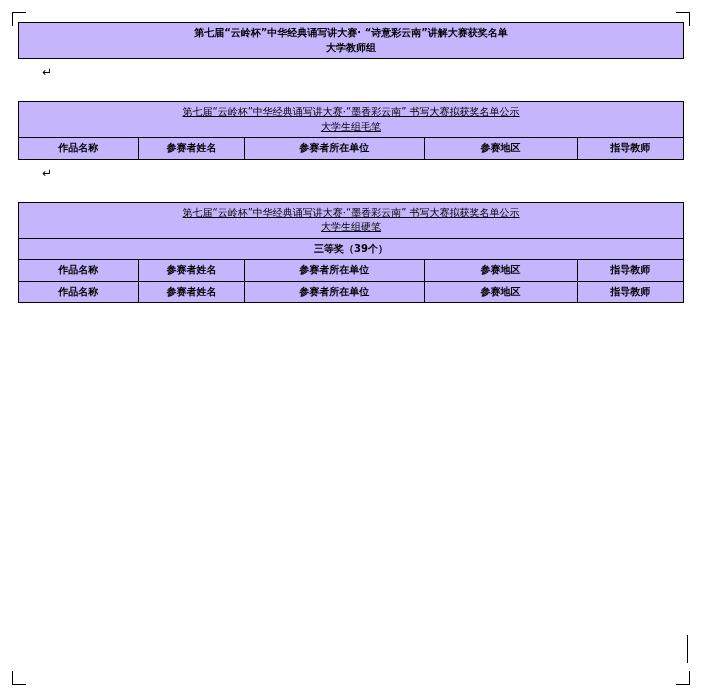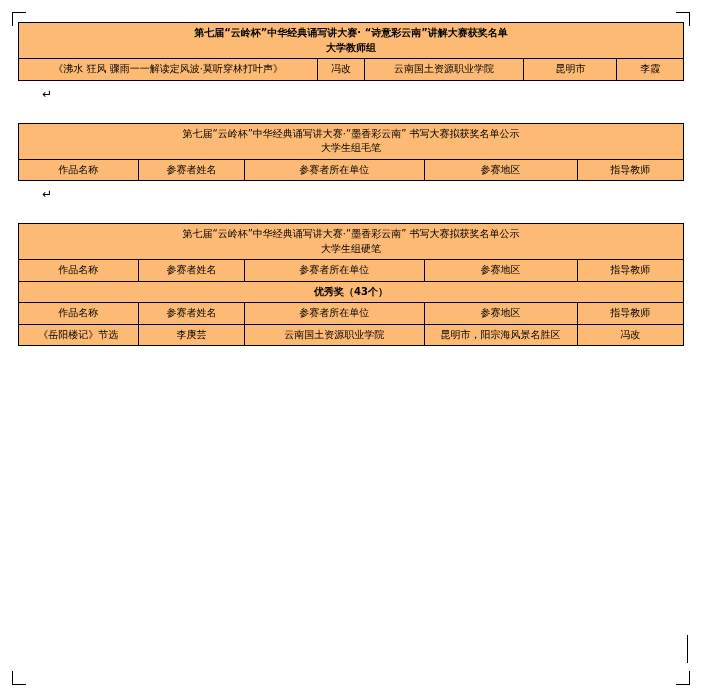--- a/index.html
+++ b/index.html
@@ -33,21 +33,21 @@
   .crop.tr-v { right: 12px; top: 12px; width: 1px; height: 14px; }
   .crop.bl-h { left: 12px; bottom: 12px; width: 14px; height: 1px; }
   .crop.bl-v { left: 12px; bottom: 12px; width: 1px; height: 14px; }
   .crop.br-h { right: 12px; bottom: 12px; width: 14px; height: 1px; }
   .crop.br-v { right: 12px; bottom: 12px; width: 1px; height: 14px; }
 
   table.doc {
     width: 100%;
     border-collapse: collapse;
     table-layout: fixed;
-    background: #fdba74;
+    background: #c4b5fd;
   }
   table.doc td {
     border: 1px solid #000;
     text-align: center;
     vertical-align: middle;
     padding: 3px 2px;
     font-size: 10px;
     line-height: 1.45;
     font-family: "DejaVu Sans", "Liberation Sans", sans-serif;
   }
@@ -57,30 +57,31 @@
     padding: 8px 6px;
     line-height: 1.5;
     font-family: "DejaVu Serif", "Liberation Serif", serif;
   }
   td.title-2 {
     font-size: 13px;
     font-weight: normal;
     padding: 12px 6px;
     line-height: 1.6;
     font-family: "DejaVu Serif", "Liberation Serif", serif;
+    text-decoration: underline;
   }
   td.band {
     font-size: 11.5px;
     font-weight: bold;
     padding: 5px 4px;
     font-family: "DejaVu Serif", "Liberation Serif", serif;
   }
   td.hdr {
     font-size: 11px;
-    font-weight: normal;
+    font-weight: bold;
     padding: 6px 3px;
     font-family: "DejaVu Serif", "Liberation Serif", serif;
   }
   td.cell {
     font-size: 10px;
     padding: 6px 3px;
     font-family: "DejaVu Serif", "Liberation Serif", serif;
   }
   .block {
     margin-bottom: 0;
@@ -129,27 +130,20 @@
         <col style="width:14%">
         <col style="width:10%">
       </colgroup>
       <tbody>
         <tr>
           <td class="title" colspan="5">
             <div>第七届“云岭杯”中华经典诵写讲大赛· “诗意彩云南”讲解大赛获奖名单</div>
             <div>大学教师组</div>
           </td>
         </tr>
-        <tr>
-          <td class="cell">《沸水 狂风 骤雨一一解读定风波·莫听穿林打叶声》</td>
-          <td class="cell">冯改</td>
-          <td class="cell">云南国土资源职业学院</td>
-          <td class="cell">昆明市</td>
-          <td class="cell">李霞</td>
-        </tr>
       </tbody>
     </table>
   </div>
 
   <div class="gap-mark">
     <span class="pilcrow">↵</span>
   </div>
 
   <div class="block">
     <table class="doc">
@@ -193,43 +187,36 @@
       </colgroup>
       <tbody>
         <tr>
           <td class="title-2" colspan="5">
             <div>第七届“云岭杯”中华经典诵写讲大赛·“墨香彩云南” 书写大赛拟获奖名单公示</div>
             <div>大学生组硬笔</div>
           </td>
         </tr>
 
         <tr>
+          <td class="band" colspan="5">三等奖（39个）</td>
+        </tr>
+        <tr>
           <td class="hdr">作品名称</td>
           <td class="hdr">参赛者姓名</td>
           <td class="hdr">参赛者所在单位</td>
           <td class="hdr">参赛地区</td>
           <td class="hdr">指导教师</td>
         </tr>
 
         <tr>
-          <td class="band" colspan="5">优秀奖（43个）</td>
-        </tr>
-        <tr>
           <td class="hdr">作品名称</td>
           <td class="hdr">参赛者姓名</td>
           <td class="hdr">参赛者所在单位</td>
           <td class="hdr">参赛地区</td>
           <td class="hdr">指导教师</td>
         </tr>
-        <tr>
-          <td class="cell">《岳阳楼记》节选</td>
-          <td class="cell">李庚芸</td>
-          <td class="cell">云南国土资源职业学院</td>
-          <td class="cell">昆明市，阳宗海风景名胜区</td>
-          <td class="cell">冯改</td>
-        </tr>
       </tbody>
     </table>
   </div>
 
   <div class="cursor-mark"></div>
 
 </div>
 
 </body></html>

